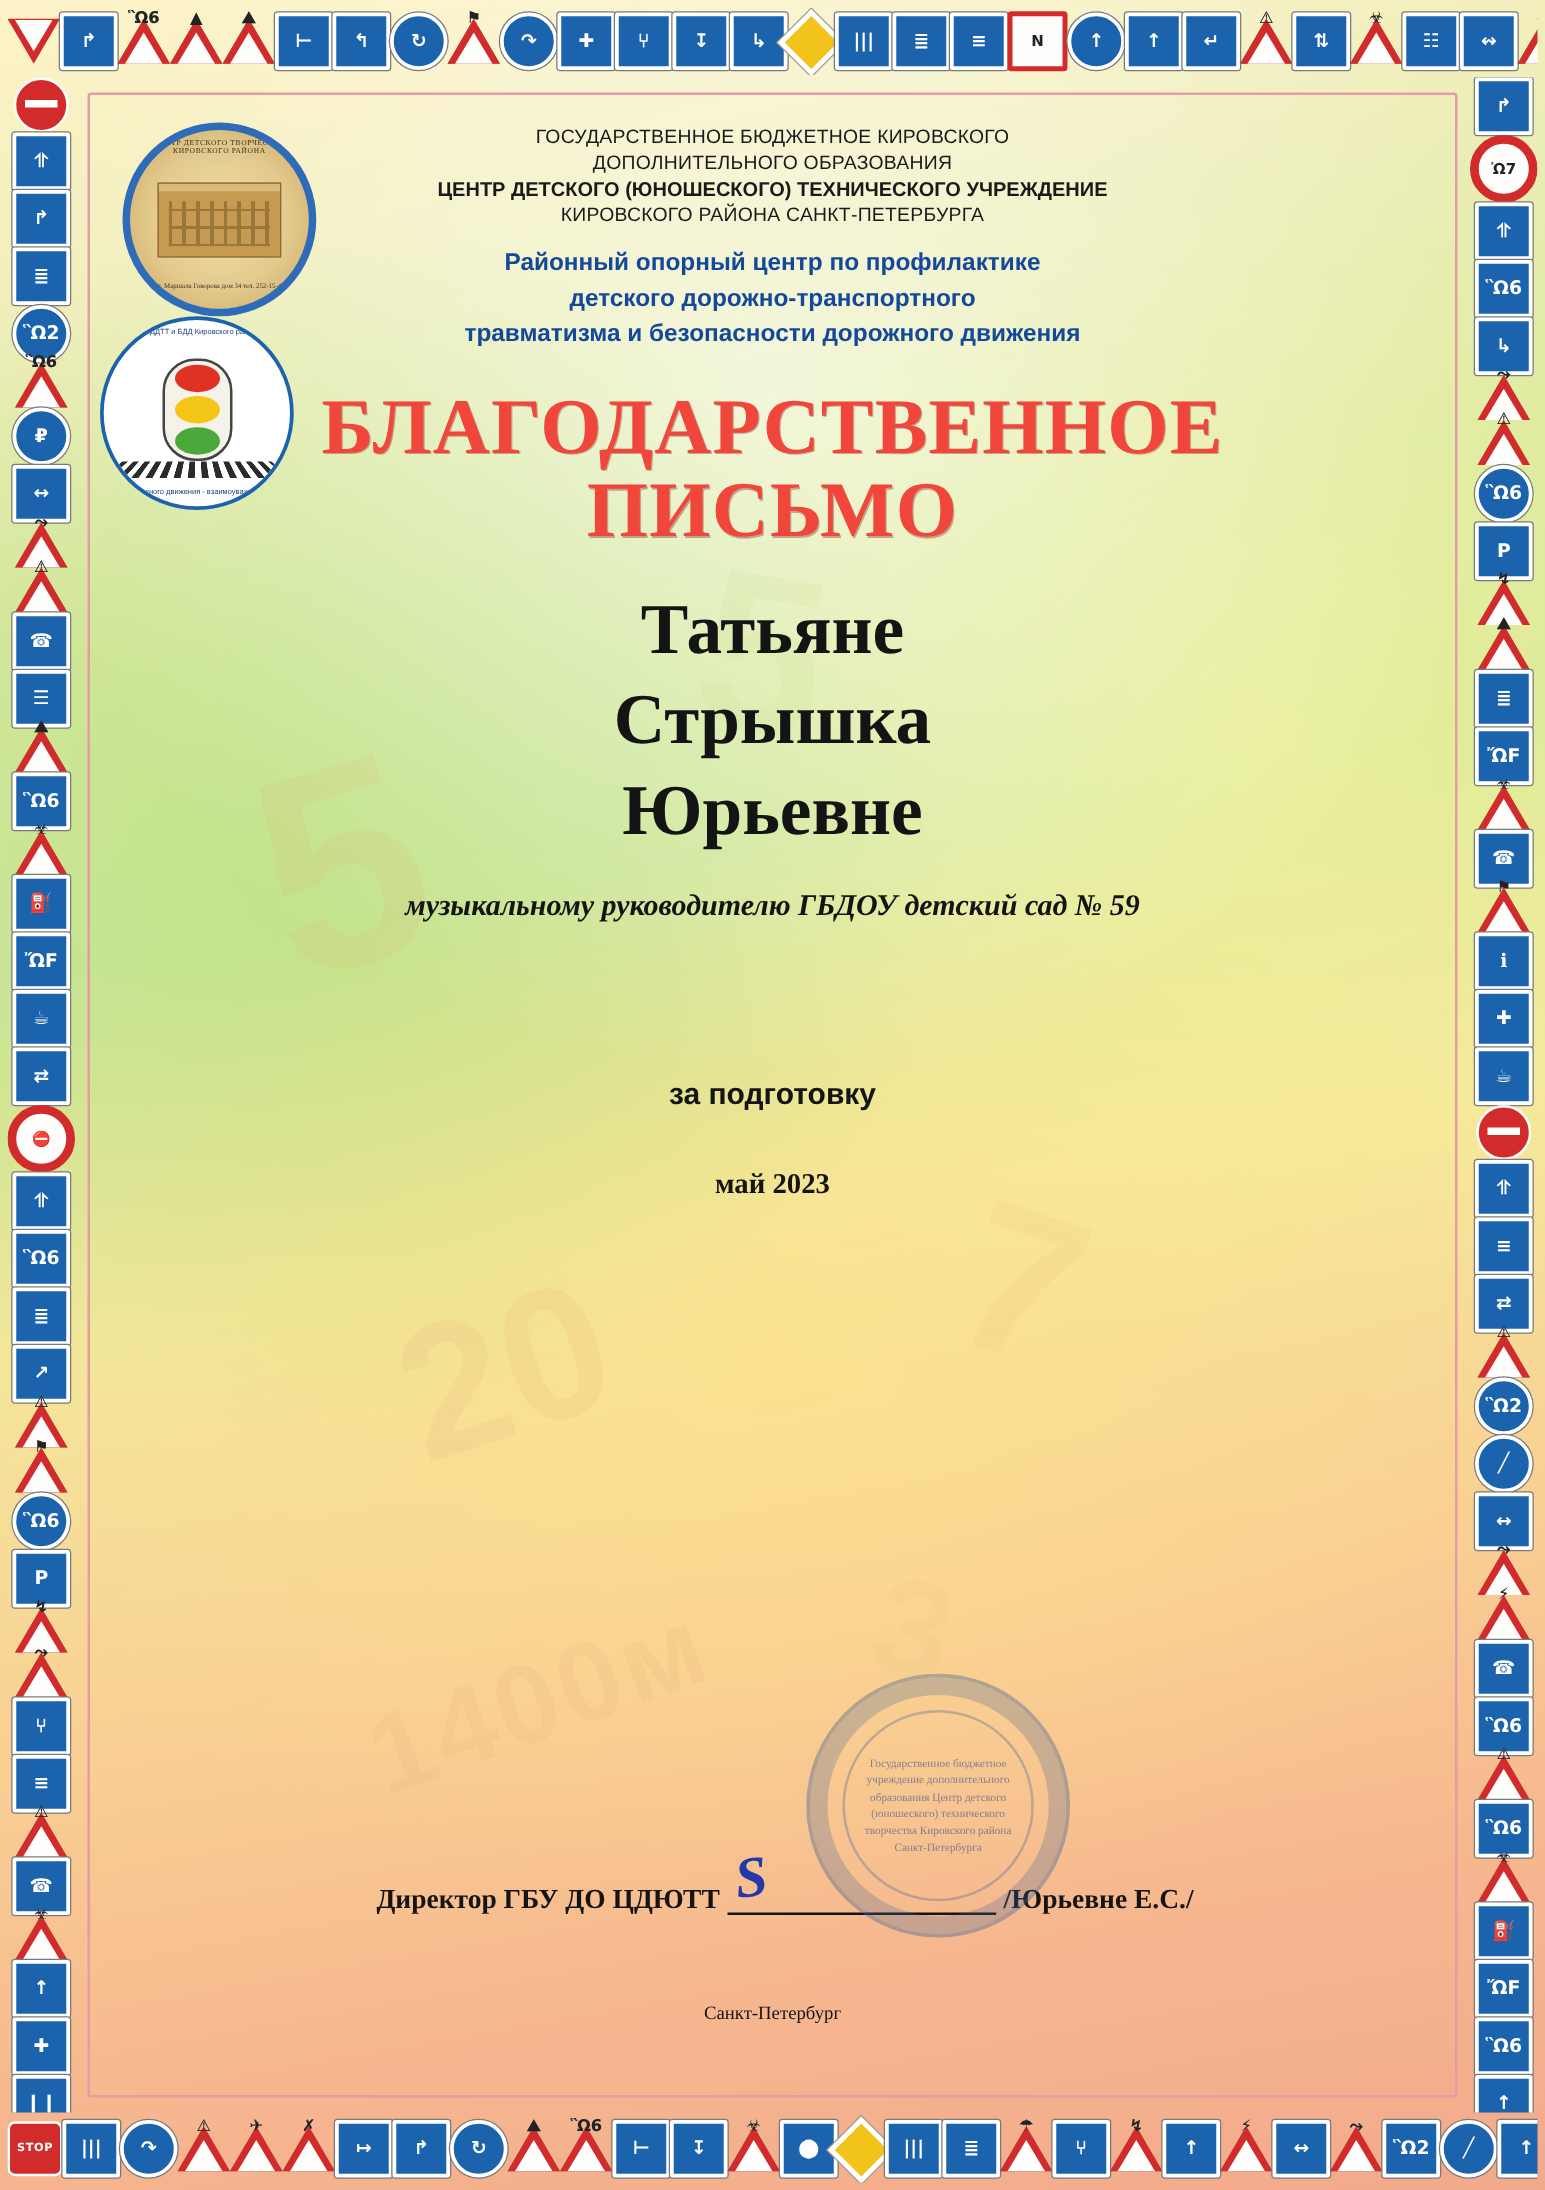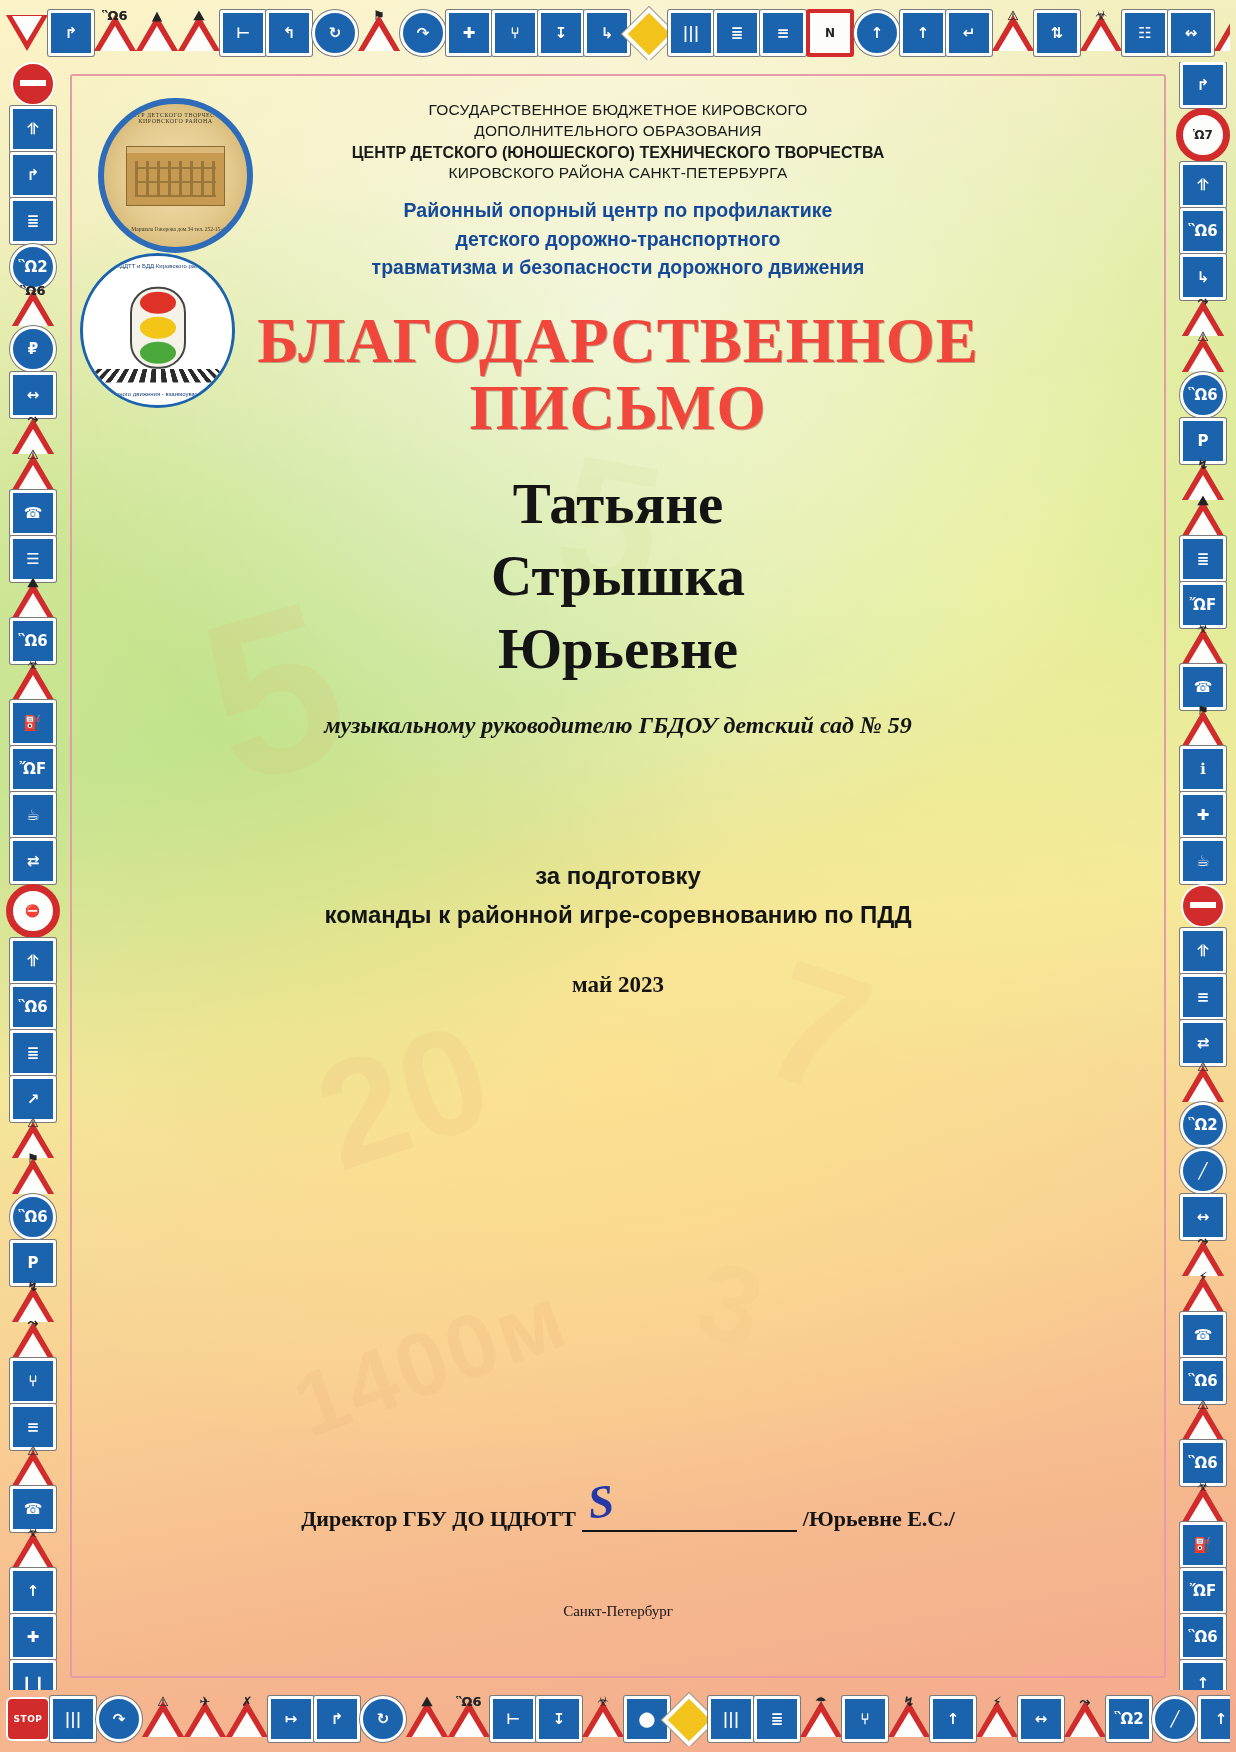--- a/index.html
+++ b/index.html
@@ -878,21 +878,21 @@
           <span class="ly"></span>
           <span class="lg"></span>
         </div>
         <div class="zebra"></div>
         <div class="rbot">Дорожного движения - взаимоуважение!</div>
       </div>
 
       <div class="org-block">
         <div class="org-l1">ГОСУДАРСТВЕННОЕ БЮДЖЕТНОЕ КИРОВСКОГО</div>
         <div class="org-l2">ДОПОЛНИТЕЛЬНОГО ОБРАЗОВАНИЯ</div>
-        <div class="org-l3">ЦЕНТР ДЕТСКОГО (ЮНОШЕСКОГО) ТЕХНИЧЕСКОГО ТВОРЧЕСТВА</div>
+        <div class="org-l3">ЦЕНТР ДЕТСКОГО (ЮНОШЕСКОГО) ТЕХНИЧЕСКОГО УЧРЕЖДЕНИЕ</div>
         <div class="org-l4">КИРОВСКОГО РАЙОНА САНКТ-ПЕТЕРБУРГА</div>
         <div class="org-sub">
           <div>Районный опорный центр по профилактике</div>
           <div>детского дорожно-транспортного</div>
           <div>травматизма и безопасности дорожного движения</div>
         </div>
       </div>
     </div>
 
     <div class="title">
@@ -903,26 +903,28 @@
     <div class="name">
       <div>Татьяне</div>
       <div>Стрышка</div>
       <div>Юрьевне</div>
     </div>
 
     <div class="role">музыкальному руководителю ГБДОУ детский сад № 59</div>
 
     <div class="reason">
       <div>за подготовку</div>
-      <div>команды  к  районной игре-соревнованию по ПДД</div>
     </div>
 
 
     <div class="date">май 2023</div>
 
+    <div class="stamp">
+      <div class="stamp-text">Государственное бюджетное учреждение дополнительного образования Центр детского (юношеского) технического творчества Кировского района Санкт-Петербурга</div>
+    </div>
 
     <div class="sign-row">
       <span>Директор ГБУ ДО  ЦДЮТТ</span>
       <span class="sign-line">
         <span class="autograph">S</span>
       </span>
       <span>/Юрьевне Е.С./</span>
     </div>
 
     <div class="city">Санкт-Петербург</div>

